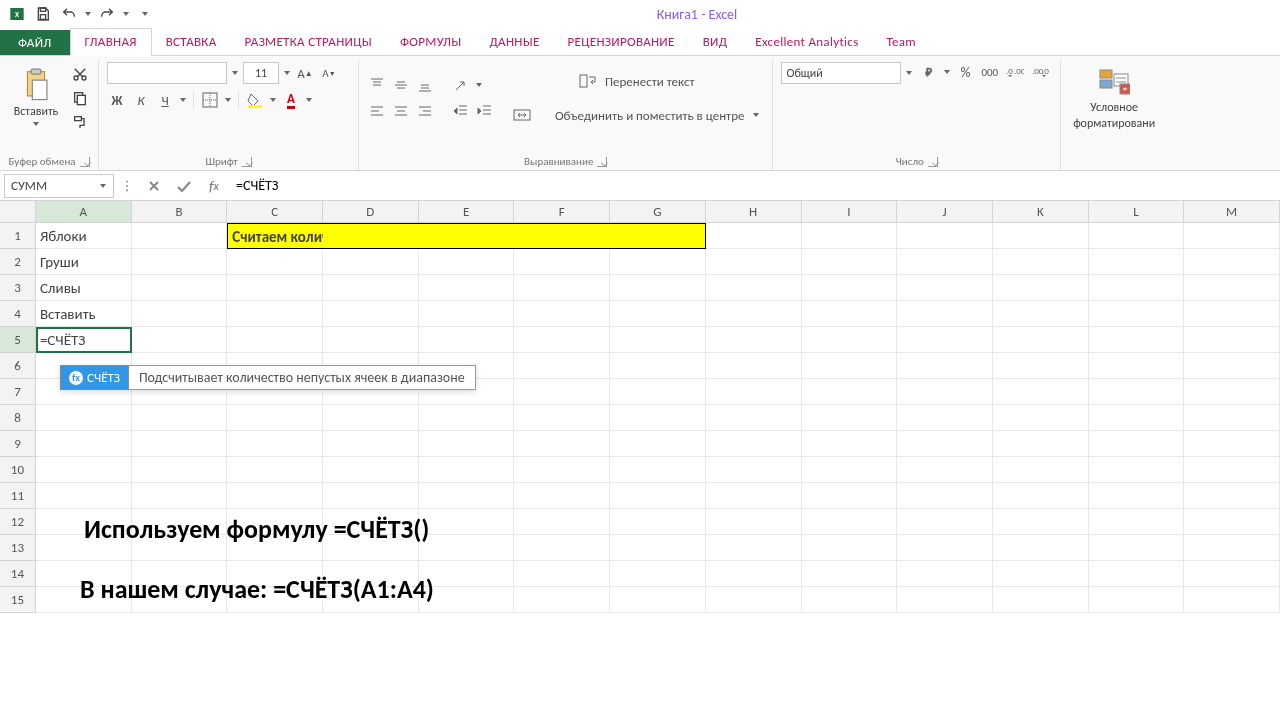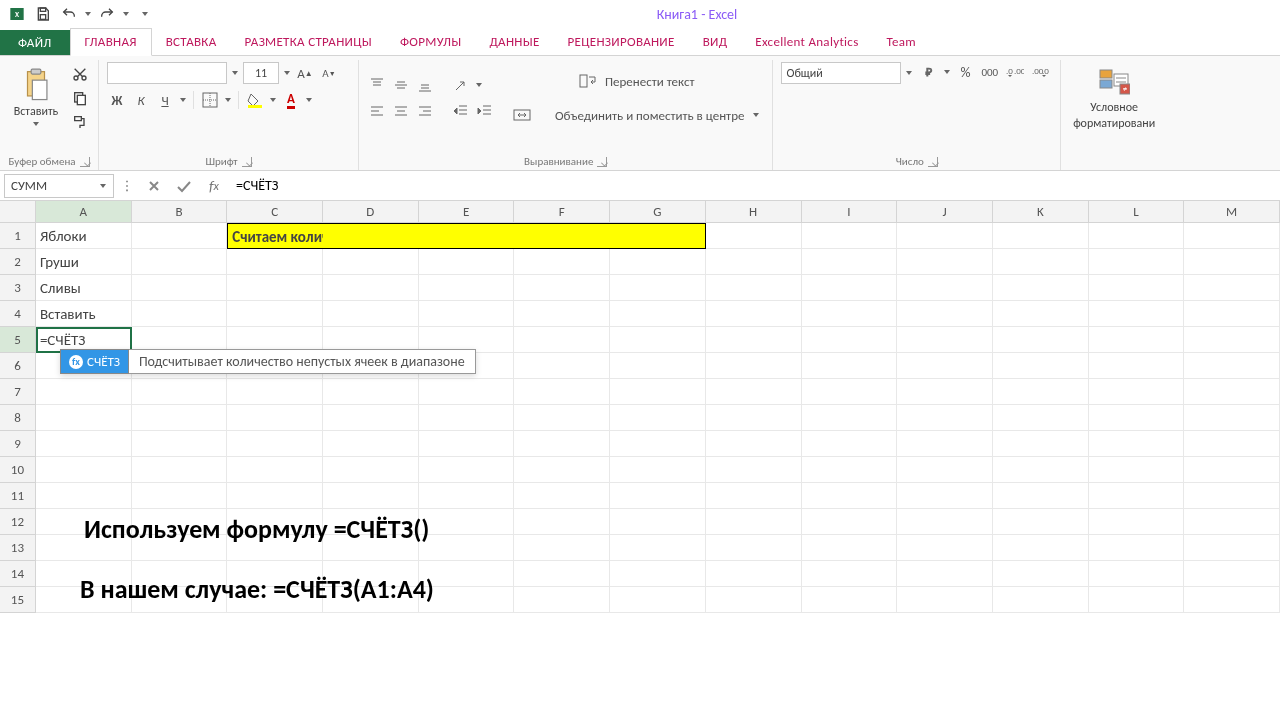--- a/index.html
+++ b/index.html
@@ -620,21 +620,21 @@
         <div class="c"></div>
         <div class="c"></div>
         <div class="c"></div>
         <div class="c"></div>
         <div class="c"></div>
       </div>
     </div>
 
   <div class="active-cell" style="left:36px;top:126px;width:96px;height:26px"></div>
 
-  <div class="tooltip" style="left:60px;top:148px">
+  <div class="tooltip" style="left:60px;top:164px">
     <div class="tt-fn">
       <span class="fx">fx</span>
       <span>СЧЁТЗ</span>
     </div>
     <div class="tt-desc">Подсчитывает количество непустых ячеек в диапазоне</div>
   </div>
 
   <div class="overlay-text" style="left:84px;top:312px">Используем формулу =СЧЁТЗ()</div>
   <div class="overlay-text" style="left:80px;top:372px">В нашем случае: =СЧЁТЗ(A1:A4)</div>
 </div>

